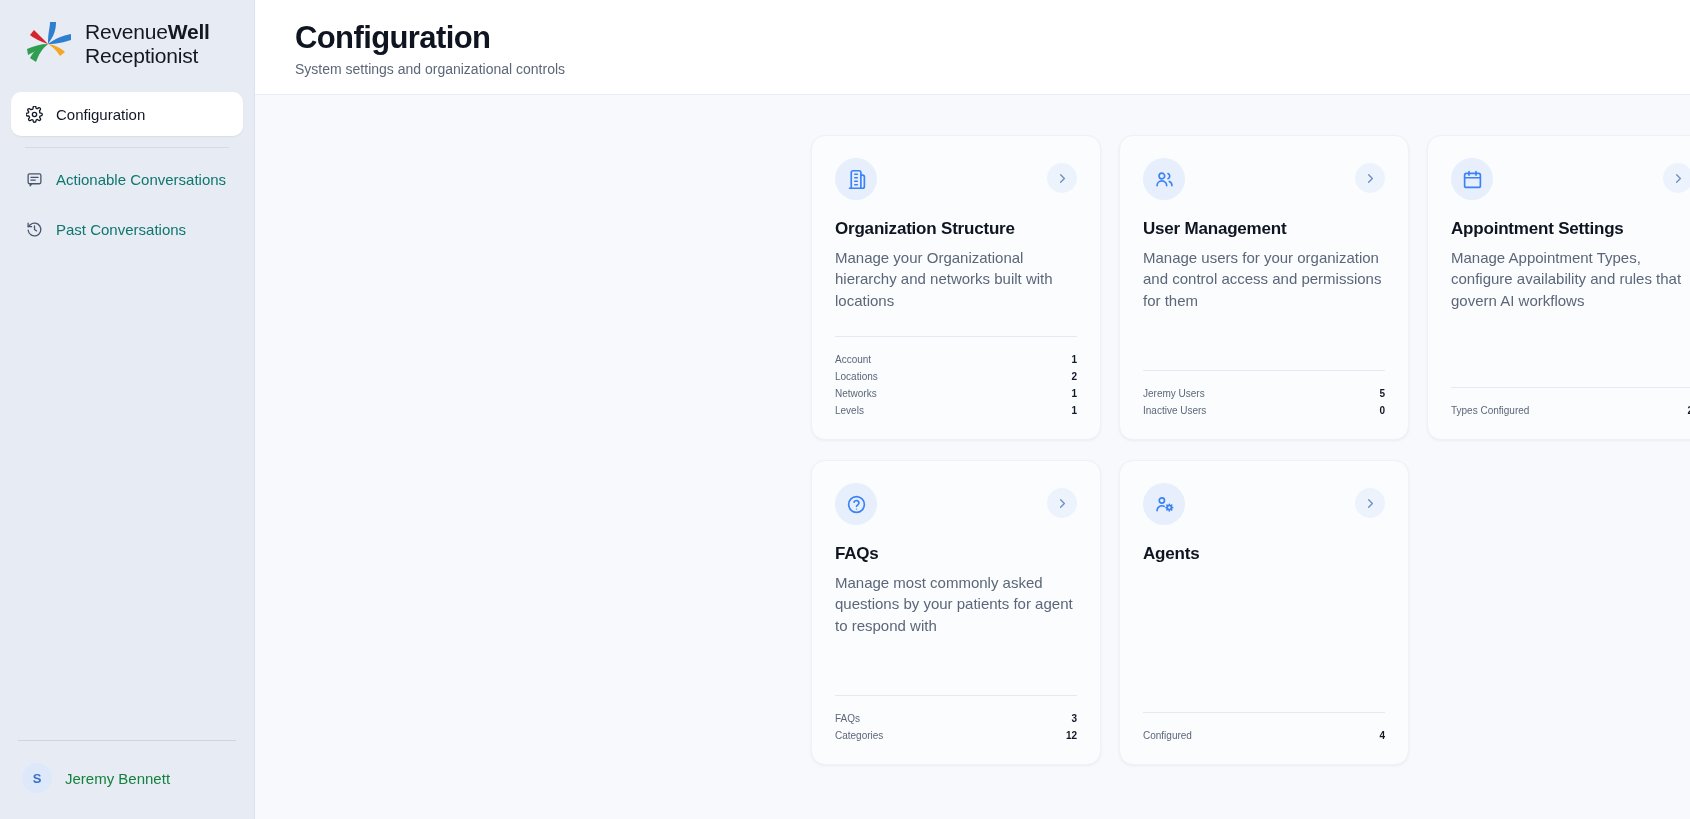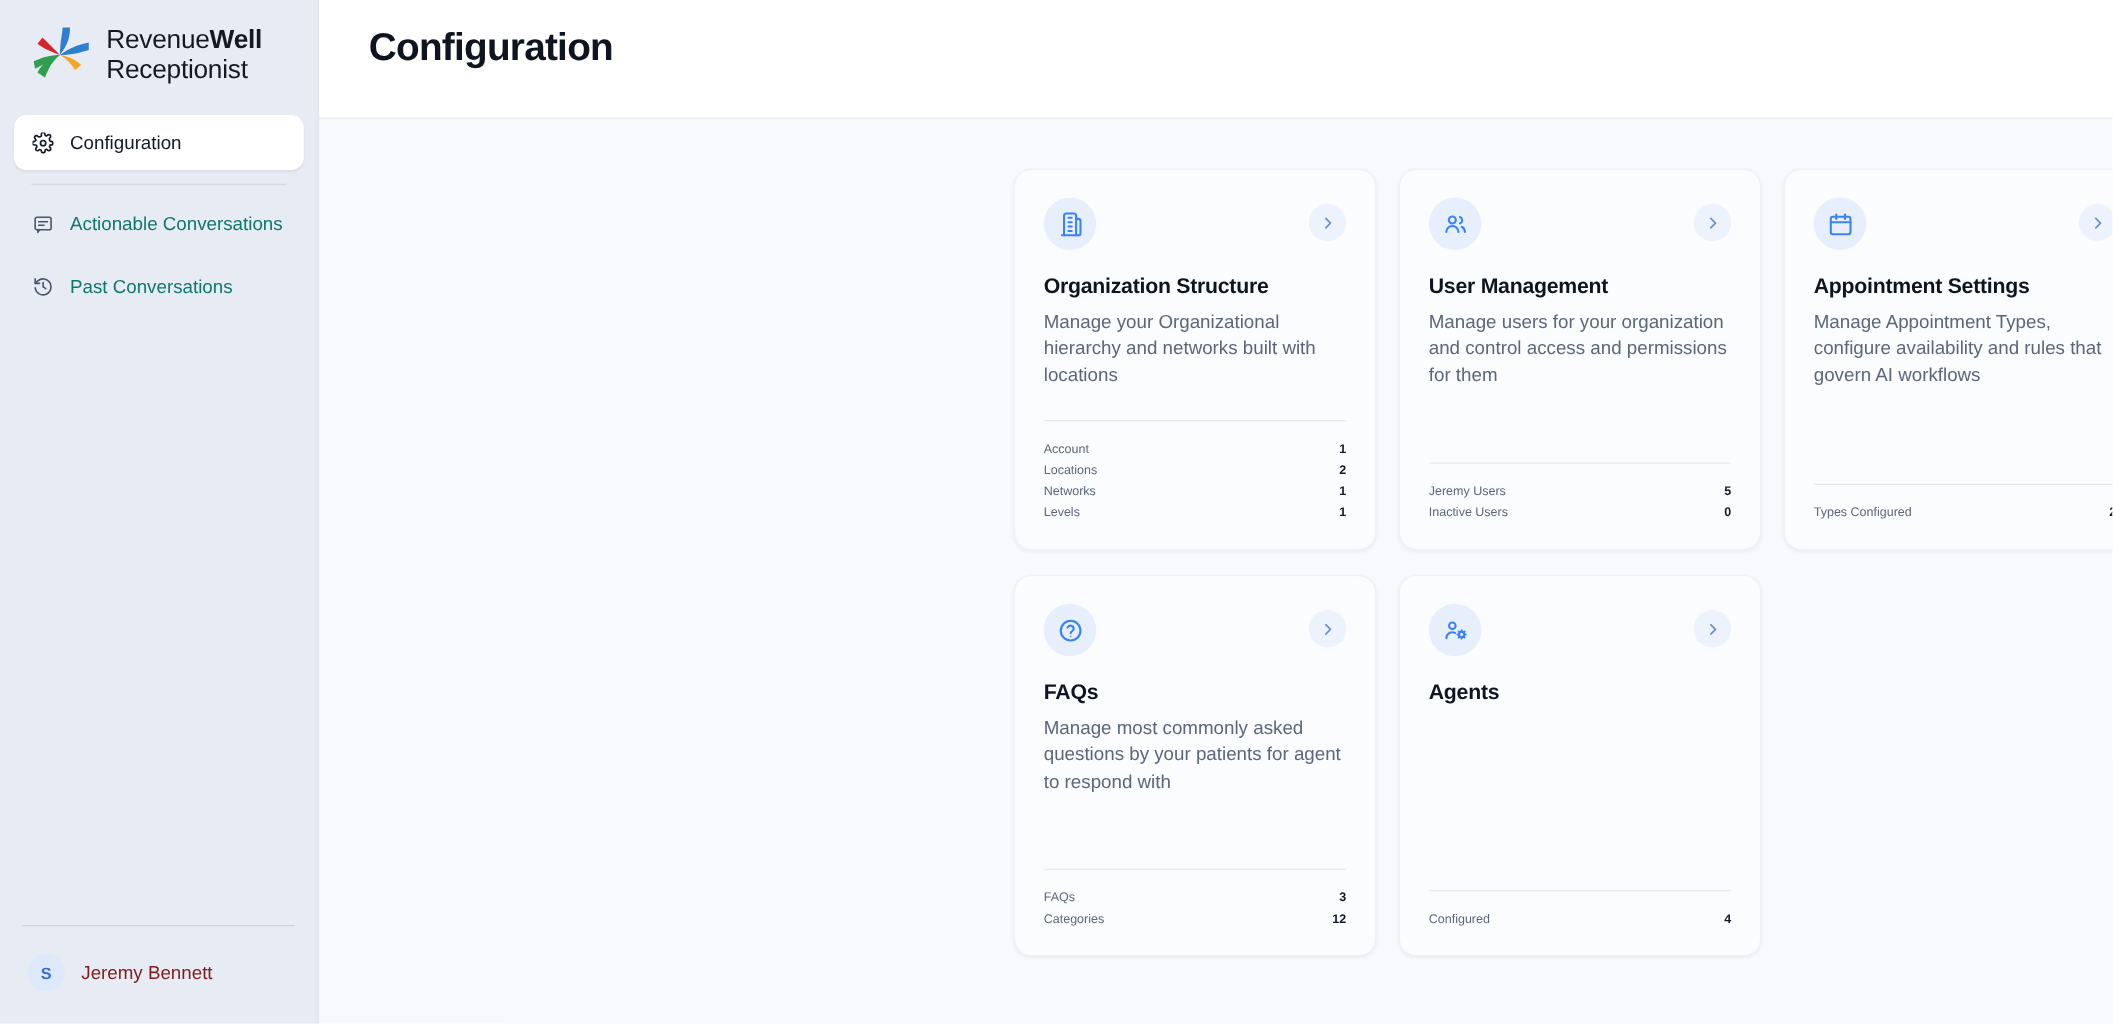--- a/index.html
+++ b/index.html
@@ -59,21 +59,21 @@
   .profile {
     display: flex; align-items: center; gap: 13px;
     padding: 0 0 26px 22px;
   }
   .avatar {
     width: 30px; height: 30px; border-radius: 50%;
     background: #dde9fb; color: #3b6fc4;
     display: flex; align-items: center; justify-content: center;
     font-size: 13px; font-weight: 600; flex: 0 0 30px;
   }
-  .profile-name { font-size: 15px; color: #7f1d1d; }
+  .profile-name { font-size: 15px; color: #15803d; }
 
   
   .main { flex: 1; display: flex; flex-direction: column; min-width: 0; background:#f7f9fc; }
   .topbar {
     background: #ffffff;
     border-bottom: 1px solid #e8edf4;
     padding: 20px 0 18px 40px;
     height: 95px;
     flex: 0 0 95px;
   }
@@ -208,20 +208,21 @@
       <div class="profile">
         <span class="avatar">S</span>
         <span class="profile-name">Jeremy Bennett</span>
       </div>
     </div>
   </aside>
 
   <section class="main">
     <header class="topbar">
       <div class="page-title">Configuration</div>
+      <div class="page-subtitle">System settings and organizational controls</div>
     </header>
 
     <div class="content">
       <div class="grid">
 
         <div class="card">
           <div class="card-top">
             <span class="card-icon">
               <svg viewBox="0 0 24 24" width="21" height="21" fill="none" stroke="#3b82f6" stroke-width="1.9" stroke-linecap="round" stroke-linejoin="round">
                 <path d="M6 22V4a2 2 0 0 1 2-2h7a2 2 0 0 1 2 2v18"></path>

